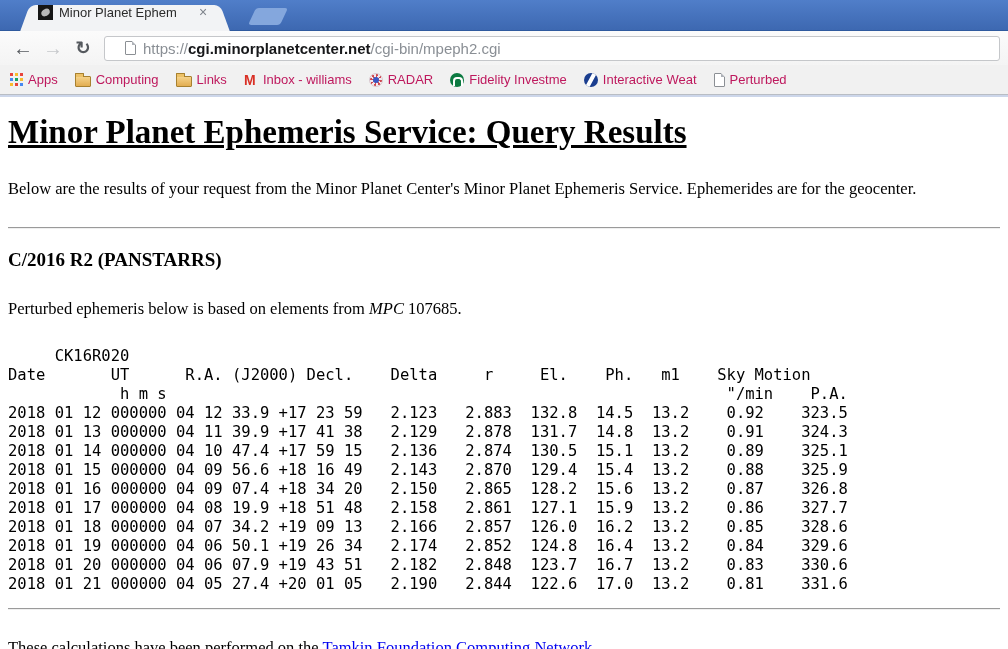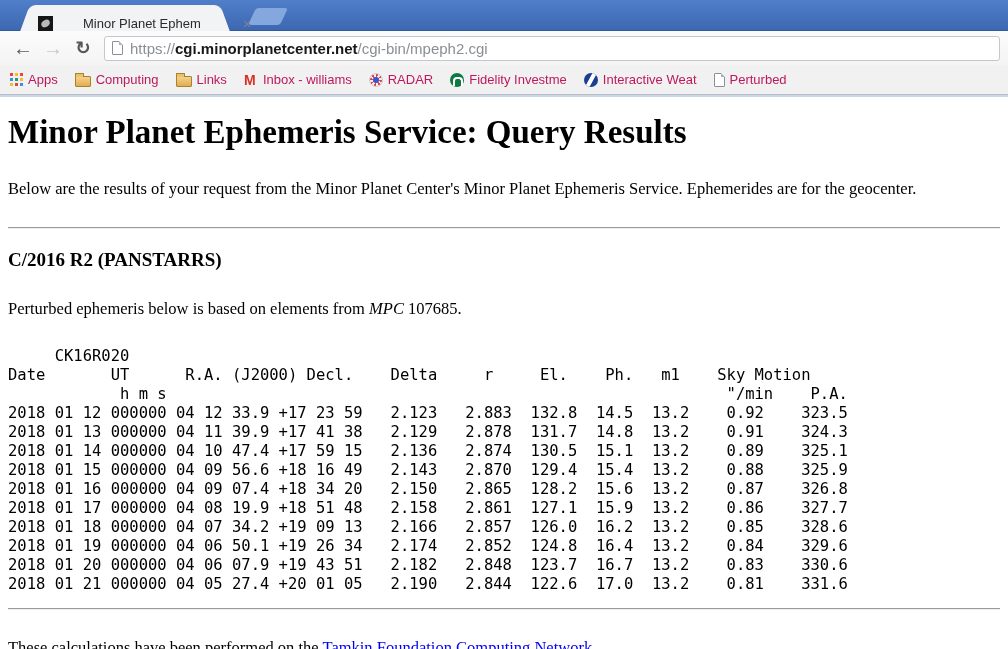--- a/index.html
+++ b/index.html
@@ -11,21 +11,21 @@
 
   
   .titlebar {
     height:31px; position:relative;
     background:linear-gradient(#507ec9, #3d68b1);
     border-bottom:1px solid #2f5a9e;
   }
   .tab {
     position:absolute; left:32px; top:5px; width:186px; height:26px;
     background:#f2f3f5; border-radius:6px 6px 0 0;
-    display:flex; align-items:flex-end; padding:0 6px; z-index:2;gap:24px;
+    display:flex; align-items:flex-start; padding:0 6px; z-index:2;
   }
   .tab::before, .tab::after {
     content:""; position:absolute; bottom:0; width:14px; height:26px;
     background:#f2f3f5; z-index:-1;
   }
   .tab::before { left:-7px; transform:skewX(-20deg); border-radius:6px 0 0 0; }
   .tab::after  { right:-7px; transform:skewX(20deg); border-radius:0 6px 0 0; }
   .favicon {
     width:15px; height:15px; background:#161616; position:relative; flex:0 0 auto;
   }
@@ -52,21 +52,21 @@
   }
   .nav-btn {
     width:30px; height:30px; display:flex; align-items:center; justify-content:center;
     font-size:20px; font-weight:bold; color:#55595e; flex:0 0 auto;
   }
   .nav-btn.disabled { color:#c6c8cb; }
   .nav-btn.reload { font-size:18px; }
   .omnibox {
     flex:1; height:25px; margin-left:6px; background:#fff;
     border:1px solid #c5c7ca; border-radius:3px;
-    display:flex; align-items:center; padding:0 7px; overflow:hidden;
+    display:flex; align-items:center; padding:0 20px; overflow:hidden;
   }
   .url-text { font-size:15px; white-space:nowrap; margin-left:7px; }
   .url-dim { color:#8a8f95; }
   .url-host { color:#17181a; font-weight:bold; }
 
   .bookmarks-bar {
     height:30px; background:#f1f1f1; border-bottom:1px solid #b9bdc4;
     display:flex; align-items:center; padding:0 10px; gap:17px;
     white-space:nowrap; overflow:hidden;
   }
@@ -124,21 +124,21 @@
     content:""; position:absolute; top:-1px; right:-1px; width:0; height:0;
     border-top:4px solid #f1f1f1; border-left:4px solid #aeb2b8;
   }
   .omnibox .icon-page { background:#fff; }
   .omnibox .icon-page::before { border-top-color:#fff; }
 
   
   .page {
     font-family:"Liberation Serif", serif; color:#000; padding:0 8px;
   }
-  .page h1 { font-size:33px; font-weight:bold; margin:17px 0 24px; }
+  .page h1 { font-size:33px; font-weight:bold; margin:17px 0 24px;text-decoration:underline; }
   .page p  { font-size:16.5px; margin:28px 0; }
   .page h3 { font-size:19px; font-weight:bold; margin:20px 0; }
   .page hr {
     border:none; border-top:1px solid #9a9a9a; border-bottom:1px solid #efefef;
     height:0; margin:14px 0;
   }
   .page pre {
     font-family:"DejaVu Sans Mono", monospace;
     font-size:15.5px; line-height:19px; margin:22px 0 12px; white-space:pre;
   }

